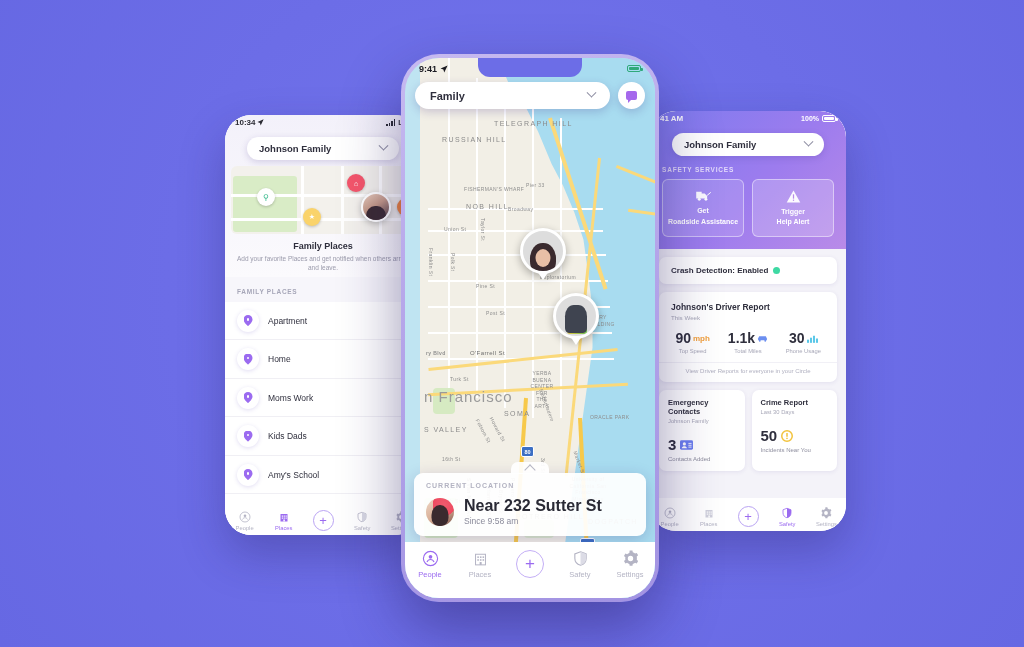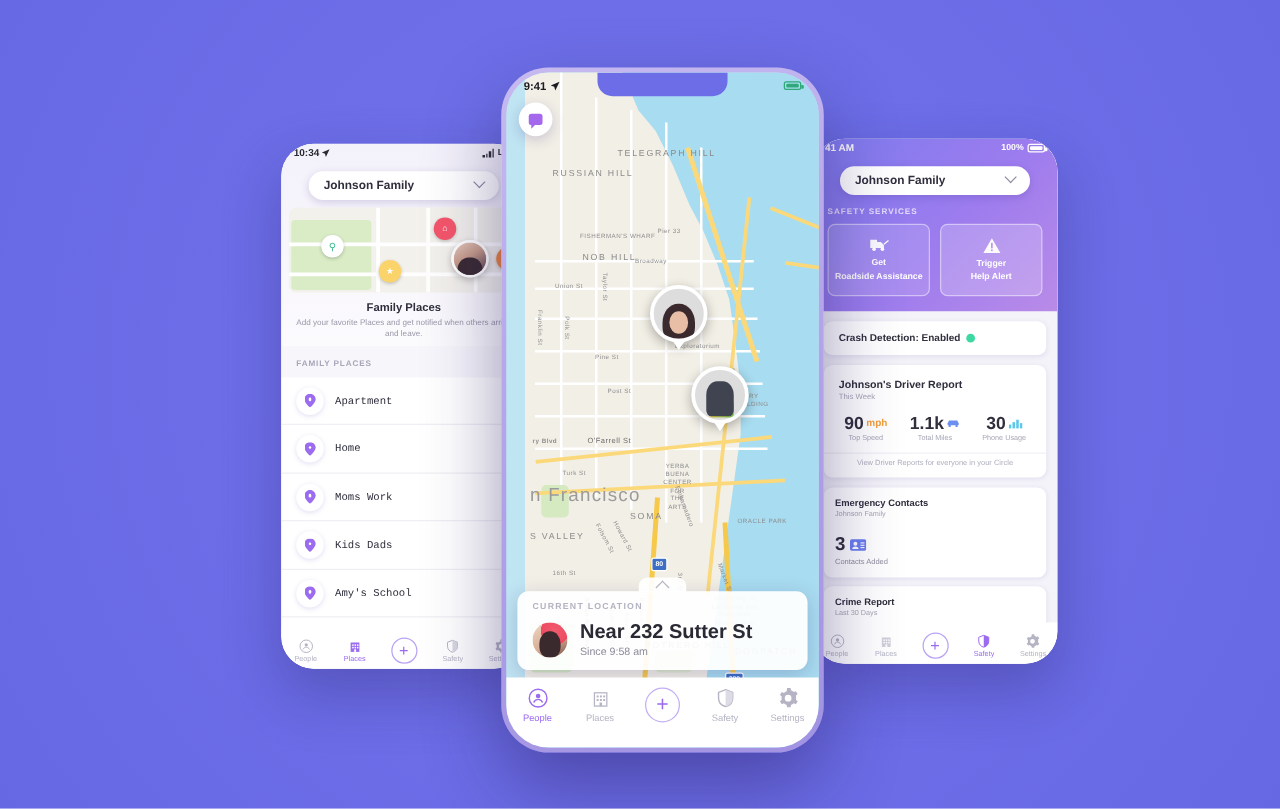--- a/index.html
+++ b/index.html
@@ -105,21 +105,21 @@
     display:flex;align-items:center;justify-content:center;flex:0 0 auto;
   }
   .pin-glyph { width:9px;height:11px; position:relative; }
   .pin-glyph::before{
     content:"";position:absolute;inset:0;
     background:#9B6BF0;
     -webkit-clip-path: path("M4.5 0 C7 0 9 2 9 4.4 C9 7.4 4.5 11 4.5 11 C4.5 11 0 7.4 0 4.4 C0 2 2 0 4.5 0 Z");
     clip-path: path("M4.5 0 C7 0 9 2 9 4.4 C9 7.4 4.5 11 4.5 11 C4.5 11 0 7.4 0 4.4 C0 2 2 0 4.5 0 Z");
   }
   .pin-glyph::after{content:"";position:absolute;left:3.2px;top:3px;width:2.6px;height:2.6px;background:#fff;border-radius:50%;}
-  .place-label { font-size:8.5px; color:#2f2f3d;font-family:Liberation Mono, monospace; }
+  .place-label { font-size:8.5px; color:#2f2f3d; }
 
   
   .tabbar {
     display:flex; align-items:center; justify-content:space-around;
     background:#fff; position:absolute; left:0; right:0; bottom:0;
     padding-top:4px;
   }
   .tab { display:flex; flex-direction:column; align-items:center; gap:2px; flex:1; }
   .tab-lbl { font-size:5.8px; color:#b4b4c4; }
   .tab.active .tab-lbl { color:#9B6BF0; }
@@ -151,21 +151,21 @@
   .crash-row { padding:9px 12px; font-size:8px; font-weight:bold; color:#2f2f3d; display:flex; align-items:center; gap:5px;}
   .dot-on { width:7px;height:7px;border-radius:50%;background:#3ED9A3; display:inline-block;}
   .dr-title { font-size:8.5px; font-weight:bold; color:#2f2f3d; padding:10px 12px 0; }
   .dr-sub { font-size:6.2px; color:#a8a8b8; padding:2px 12px 0; }
   .dr-stats { display:flex; padding:9px 6px 8px; }
   .dr-stat { flex:1; text-align:center; }
   .dr-val { font-size:14px; font-weight:bold; color:#2f2f3d; display:flex; align-items:center; justify-content:center; gap:2px;}
   .dr-unit { font-size:8px; color:#F2A03D; font-weight:bold; }
   .dr-lbl { font-size:5.8px; color:#a8a8b8; margin-top:2px; }
   .dr-foot { text-align:center; font-size:6px; color:#b0b0c0; padding:5px 0 8px; border-top:1px solid #F1F0F6;}
-  .two-cards { display:flex; gap:7px; margin:8px 9px 0;flex-direction:column; }
+  .two-cards { display:flex; gap:7px; margin:8px 9px 0; }
   .tc { flex:1; background:#fff; border-radius:7px; box-shadow:0 1px 4px rgba(80,60,150,.10); padding:8px 9px 9px; }
   .tc-t { font-size:7.5px; font-weight:bold; color:#2f2f3d; }
   .tc-s { font-size:5.8px; color:#a8a8b8; margin-top:2px; }
   .tc-v { font-size:15px; font-weight:bold; color:#2f2f3d; margin-top:12px; display:flex; align-items:center; gap:4px;}
   .tc-l { font-size:6px; color:#8f8f9f; margin-top:3px; }
 
   
   .phone-center {
     left: 401px; top: 54px; width: 258px; height: 548px;
     border-radius: 38px;
@@ -712,20 +712,24 @@
             </svg>
         </div>
         <div style="display:flex;align-items:center;gap:3px;color:#2fa97a">
           <span class="batt">
               <i></i>
             </span>
         </div>
       </div>
 
       <div class="c-top-row">
+        <div class="c-pill">
+          <span>Family</span>
+          <span class="chev"></span>
+        </div>
         <div class="c-msg">
           <span class="msg-glyph"></span>
         </div>
       </div>
 
       <div class="cur-card">
         <div class="pull-tab"></div>
         <div class="cur-head">CURRENT LOCATION</div>
         <div class="cur-row">
           <div class="cur-av"></div>

